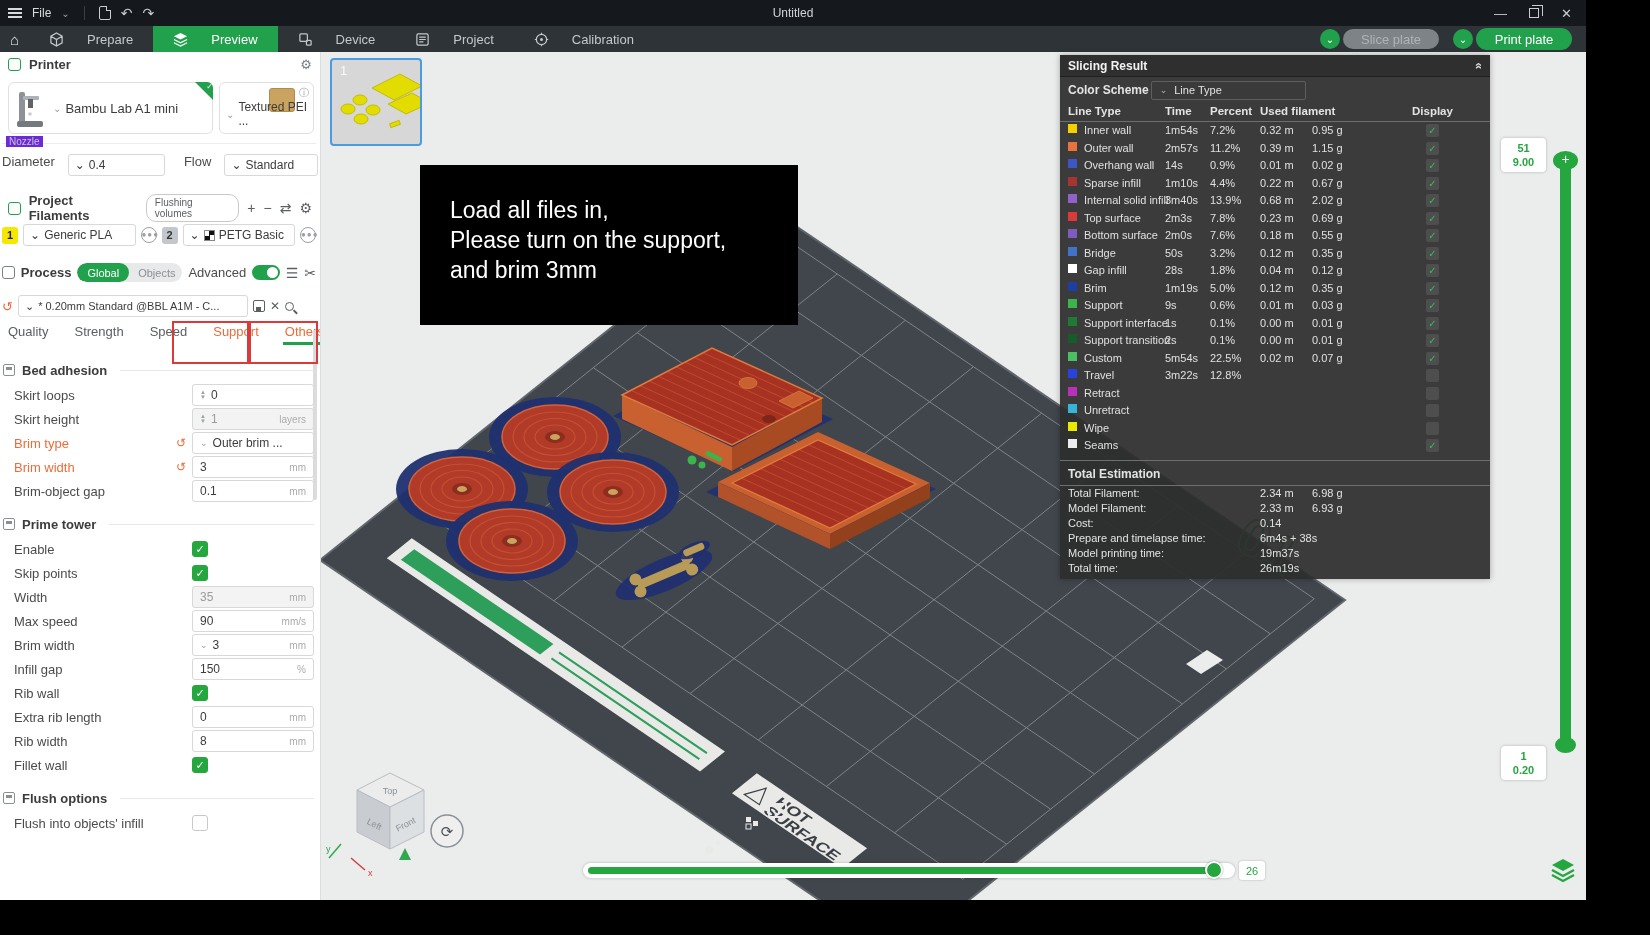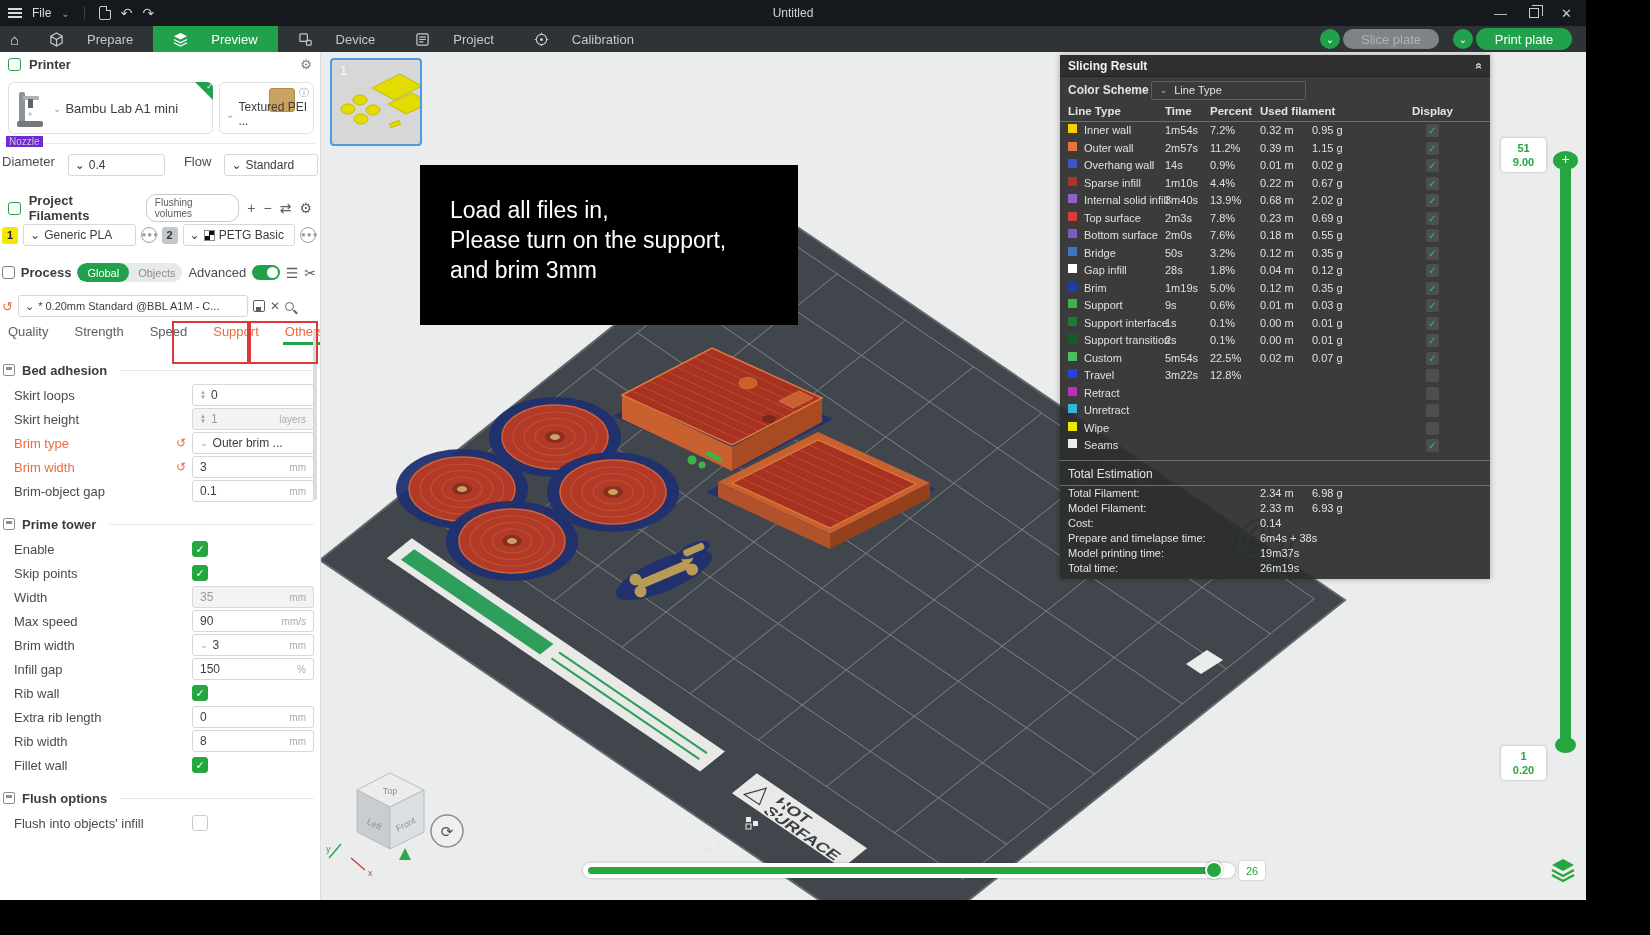--- a/index.html
+++ b/index.html
@@ -129,21 +129,21 @@
   .sr-header span{position:absolute;top:2px}
   .sr-rows{position:relative}
   .sr-row{position:relative;height:17.5px;font-size:11px;color:#E0E0E0}
   .sr-row span{position:absolute;top:2px}
   .sw{position:absolute;left:8px;top:4px;width:9px;height:9px}
   .c-name{left:24px}.c-time{left:105px}.c-pct{left:150px}.c-len{left:200px}.c-wt{left:252px}
   .h-name{left:8px}.h-time{left:105px}.h-pct{left:150px}.h-fil{left:200px}.h-disp{left:352px}
   .srd{position:absolute;left:366px;top:2px;width:13px;height:13px;background:#4E4E4E;border-radius:2px;font-size:10px;line-height:13px;text-align:center;color:transparent}
   .srd.on{color:#2FBF63}
   .sr-total{border-top:1px solid #6E6E6E;margin-top:5px}
-  .sr-total-title{font-size:12px;font-weight:normal;padding:6px 8px 4px;border-bottom:1px solid #6E6E6E}
+  .sr-total-title{font-size:12px;font-weight:bold;padding:6px 8px 4px;border-bottom:1px solid #6E6E6E}
   .tr-row{position:relative;height:15.2px;font-size:11px}
   .tr-row span{position:absolute;top:1px}
   .t-label{left:8px}.t-v1{left:200px}.t-v2{left:252px}
 
   
   .hslider{position:absolute;left:583px;top:863px;width:652px;height:15px;background:#fff;border-radius:8px;box-shadow:0 0 3px rgba(0,0,0,.25)}
   .hslider .fill{position:absolute;left:5px;top:4px;width:625px;height:7px;background:#26A63F;border-radius:4px}
   .hslider .knob{position:absolute;left:622px;top:-2px;width:18px;height:18px;border-radius:50%;background:#26A63F;border:2px solid #fff;box-shadow:0 0 2px rgba(0,0,0,.4)}
   .hval{position:absolute;left:1239px;top:861px;width:26px;height:19px;background:#fff;border-radius:3px;color:#26A63F;font-size:11px;display:flex;align-items:center;justify-content:center;box-shadow:0 0 2px rgba(0,0,0,.3)}
   .vslider{position:absolute;left:1560px;top:160px;width:11px;height:588px;background:#26A63F;border-radius:6px}

